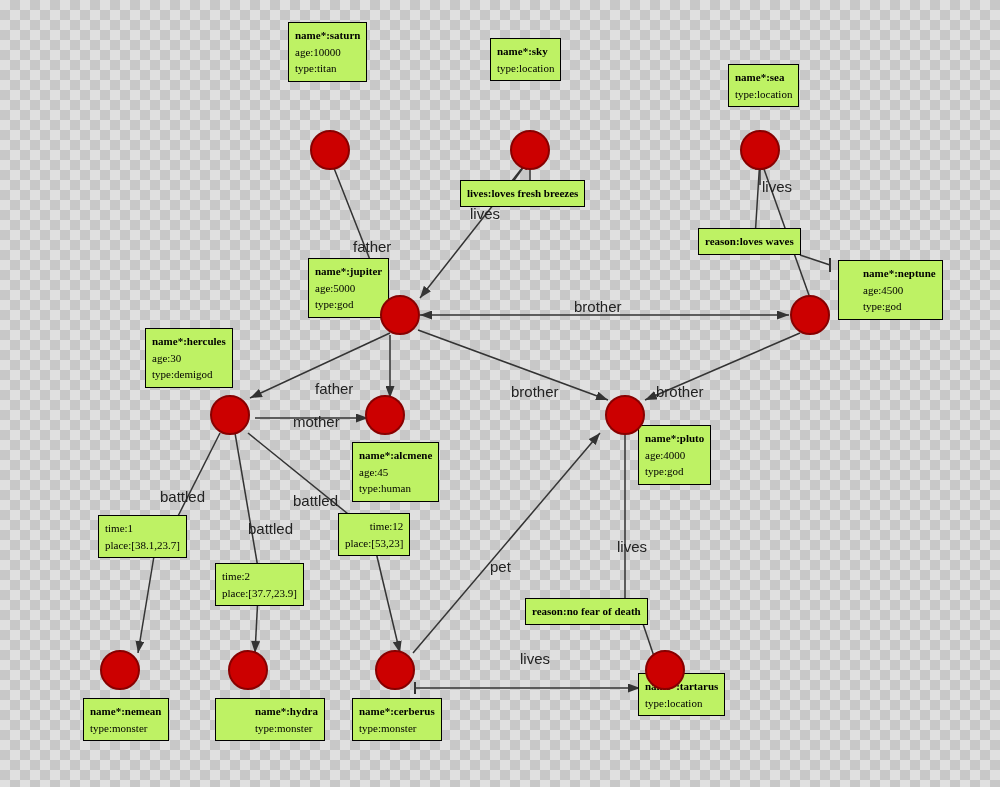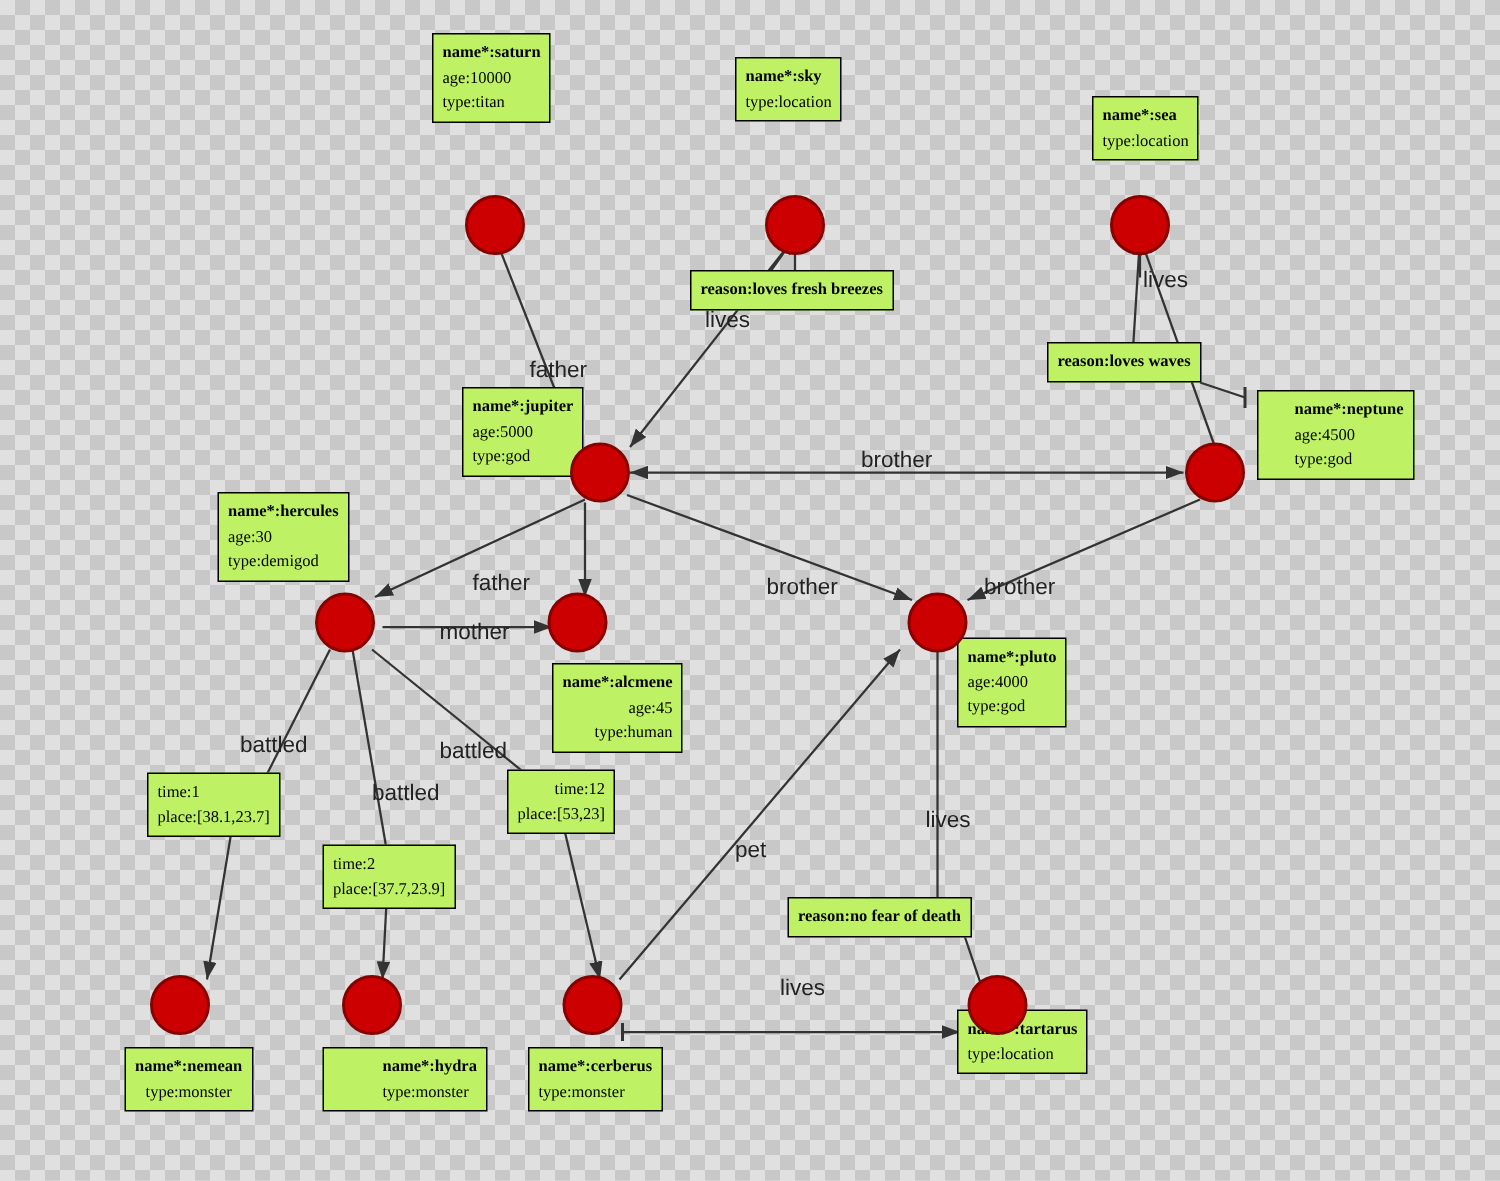--- a/index.html
+++ b/index.html
@@ -137,21 +137,21 @@
   <span class="bold">name*:sky</span><br>
   <span>type:location</span>
 </div>
 
 <div class="node-box" style="left:728px; top:38px;margin-top:26px;">
   <span class="bold">name*:sea</span><br>
   <span>type:location</span>
 </div>
 
 <div class="node-box" style="left:460px; top:180px;">
-  <span class="bold">reason:loves fresh breezes</span>
+  <span class="bold">lives:loves fresh breezes</span>
 </div>
 
 <div class="node-box" style="left:698px; top:228px;">
   <span class="bold">reason:loves waves</span>
 </div>
 
 <div class="node-box" style="left:308px; top:258px;">
   <span class="bold">name*:jupiter</span><br>
   <span>age:5000</span><br>
   <span>type:god</span>
@@ -162,21 +162,21 @@
   <span>age:4500</span><br>
   <span>type:god</span>
 </div>
 
 <div class="node-box" style="left:145px; top:328px;">
   <span class="bold">name*:hercules</span><br>
   <span>age:30</span><br>
   <span>type:demigod</span>
 </div>
 
-<div class="node-box" style="left:368px; top:442px;text-align:right;">
+<div class="node-box" style="left:352px; top:442px;">
   <span class="bold">name*:alcmene</span><br>
   <span>age:45</span><br>
   <span>type:human</span>
 </div>
 
 <div class="node-box" style="left:638px; top:425px;">
   <span class="bold">name*:pluto</span><br>
   <span>age:4000</span><br>
   <span>type:god</span>
 </div>
@@ -193,21 +193,21 @@
 
 <div class="node-box" style="left:338px; top:513px;text-align:right;">
   <span>time:12</span><br>
   <span>place:[53,23]</span>
 </div>
 
 <div class="node-box" style="left:525px; top:598px;">
   <span class="bold">reason:no fear of death</span>
 </div>
 
-<div class="node-box" style="left:83px; top:698px;text-align:center;">
+<div class="node-box" style="left:83px; top:698px;">
   <span class="bold">name*:nemean</span><br>
   <span>type:monster</span>
 </div>
 
 <div class="node-box" style="left:215px; top:698px;padding-left:39px;">
   <span class="bold">name*:hydra</span><br>
   <span>type:monster</span>
 </div>
 
 <div class="node-box" style="left:352px; top:698px;">

